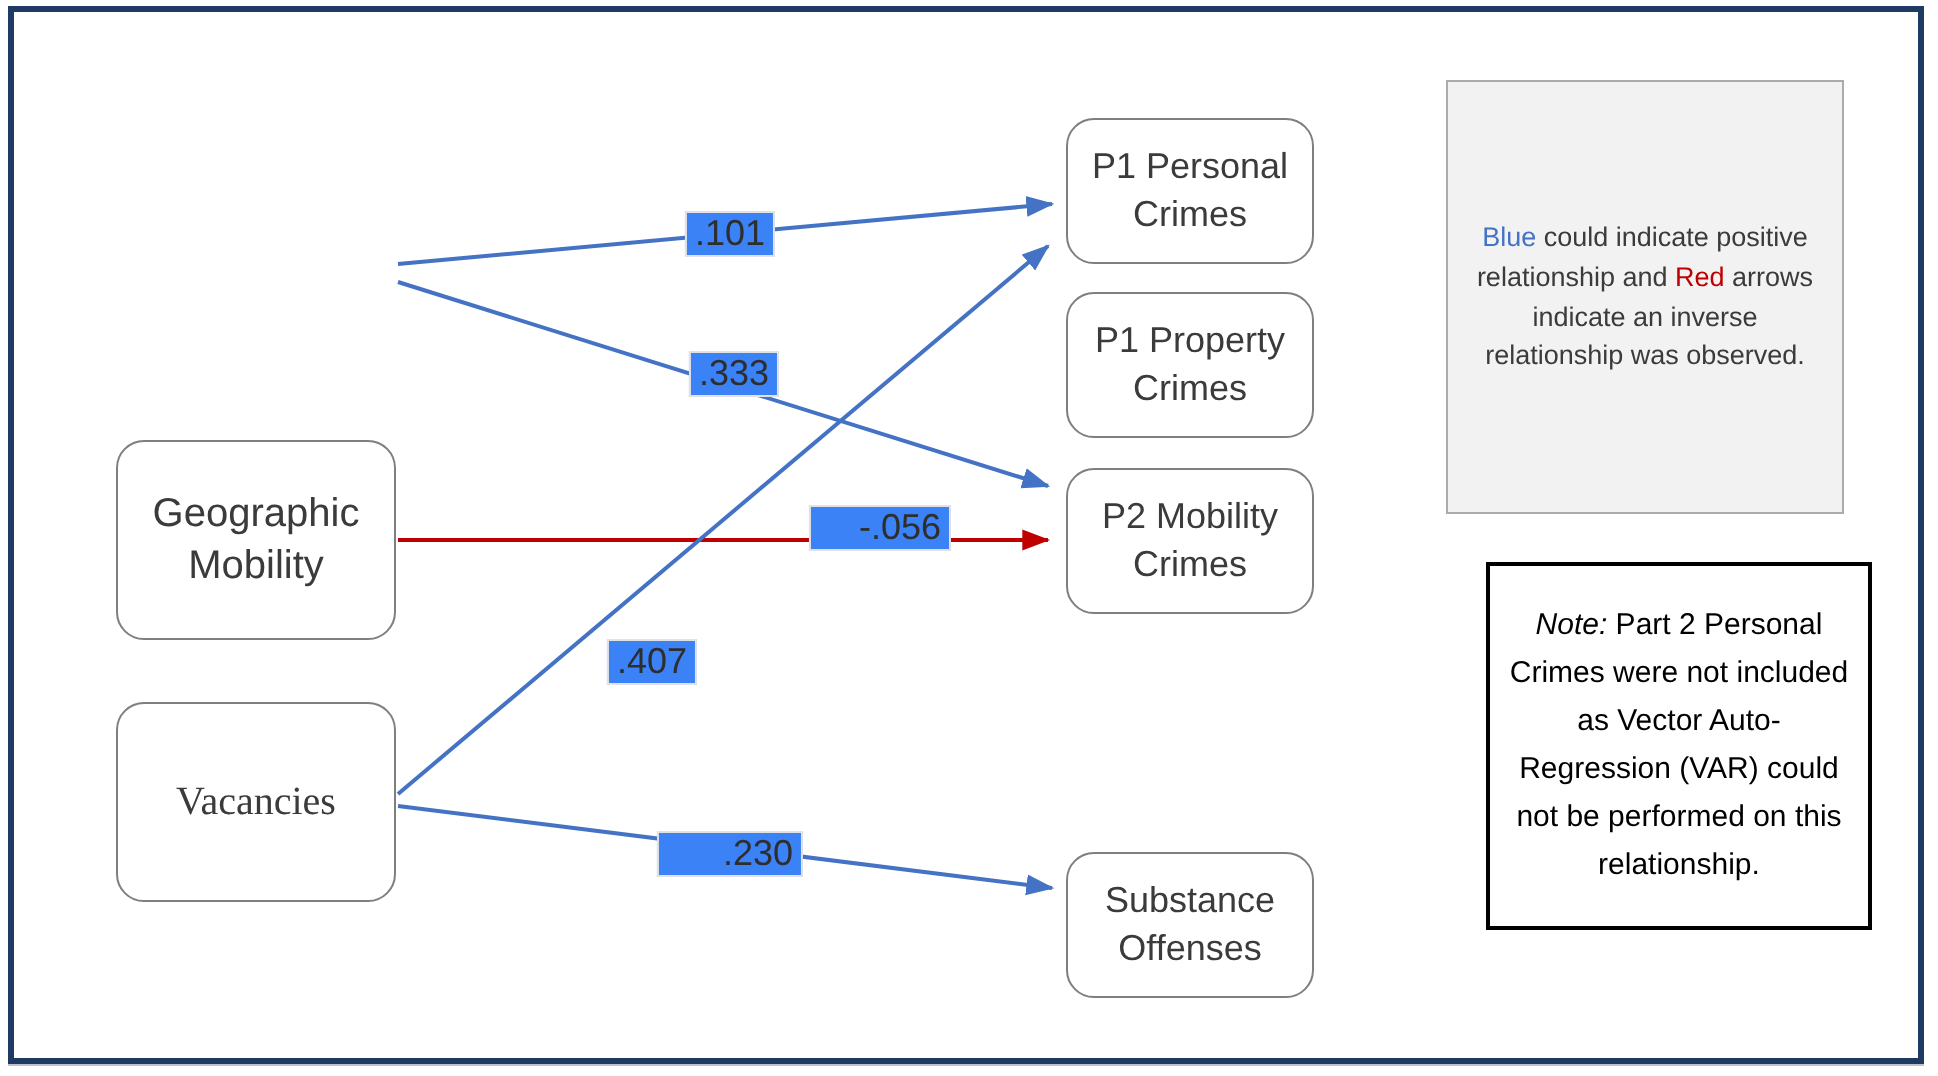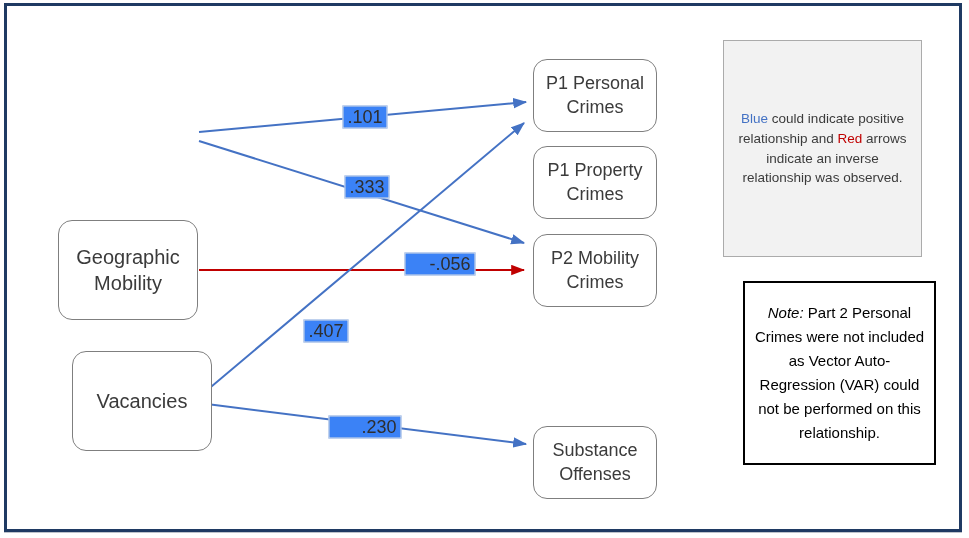--- a/index.html
+++ b/index.html
@@ -99,21 +99,21 @@
     <line x1="199" y1="132" x2="526" y2="102" stroke="#4472C4" stroke-width="2" marker-end="url(#ah-blue)"></line>
     <line x1="199" y1="141" x2="524" y2="243" stroke="#4472C4" stroke-width="2" marker-end="url(#ah-blue)"></line>
     <line x1="199" y1="270" x2="524" y2="270" stroke="#C00000" stroke-width="2" marker-end="url(#ah-red)"></line>
     <line x1="199" y1="397" x2="524" y2="123" stroke="#4472C4" stroke-width="2" marker-end="url(#ah-blue)"></line>
     <line x1="199" y1="403" x2="526" y2="444" stroke="#4472C4" stroke-width="2" marker-end="url(#ah-blue)"></line>
   </svg>
 
   <div class="node left-col" style="left:58px; top:220px;">
     <span>Geographic Mobility</span>
   </div>
-  <div class="node left-col" style="left:72px; top:351px;">
+  <div class="node left-col" style="left:58px; top:351px;font-family:Liberation Serif, serif;">
     <span>Vacancies</span>
   </div>
 
   <div class="node mid-col" style="left:533px; top:59px;">
     <span>P1 Personal Crimes</span>
   </div>
   <div class="node mid-col" style="left:533px; top:146px;justify-content:center;">
     <span>P1 Property Crimes</span>
   </div>
   <div class="node mid-col" style="left:533px; top:234px;">

